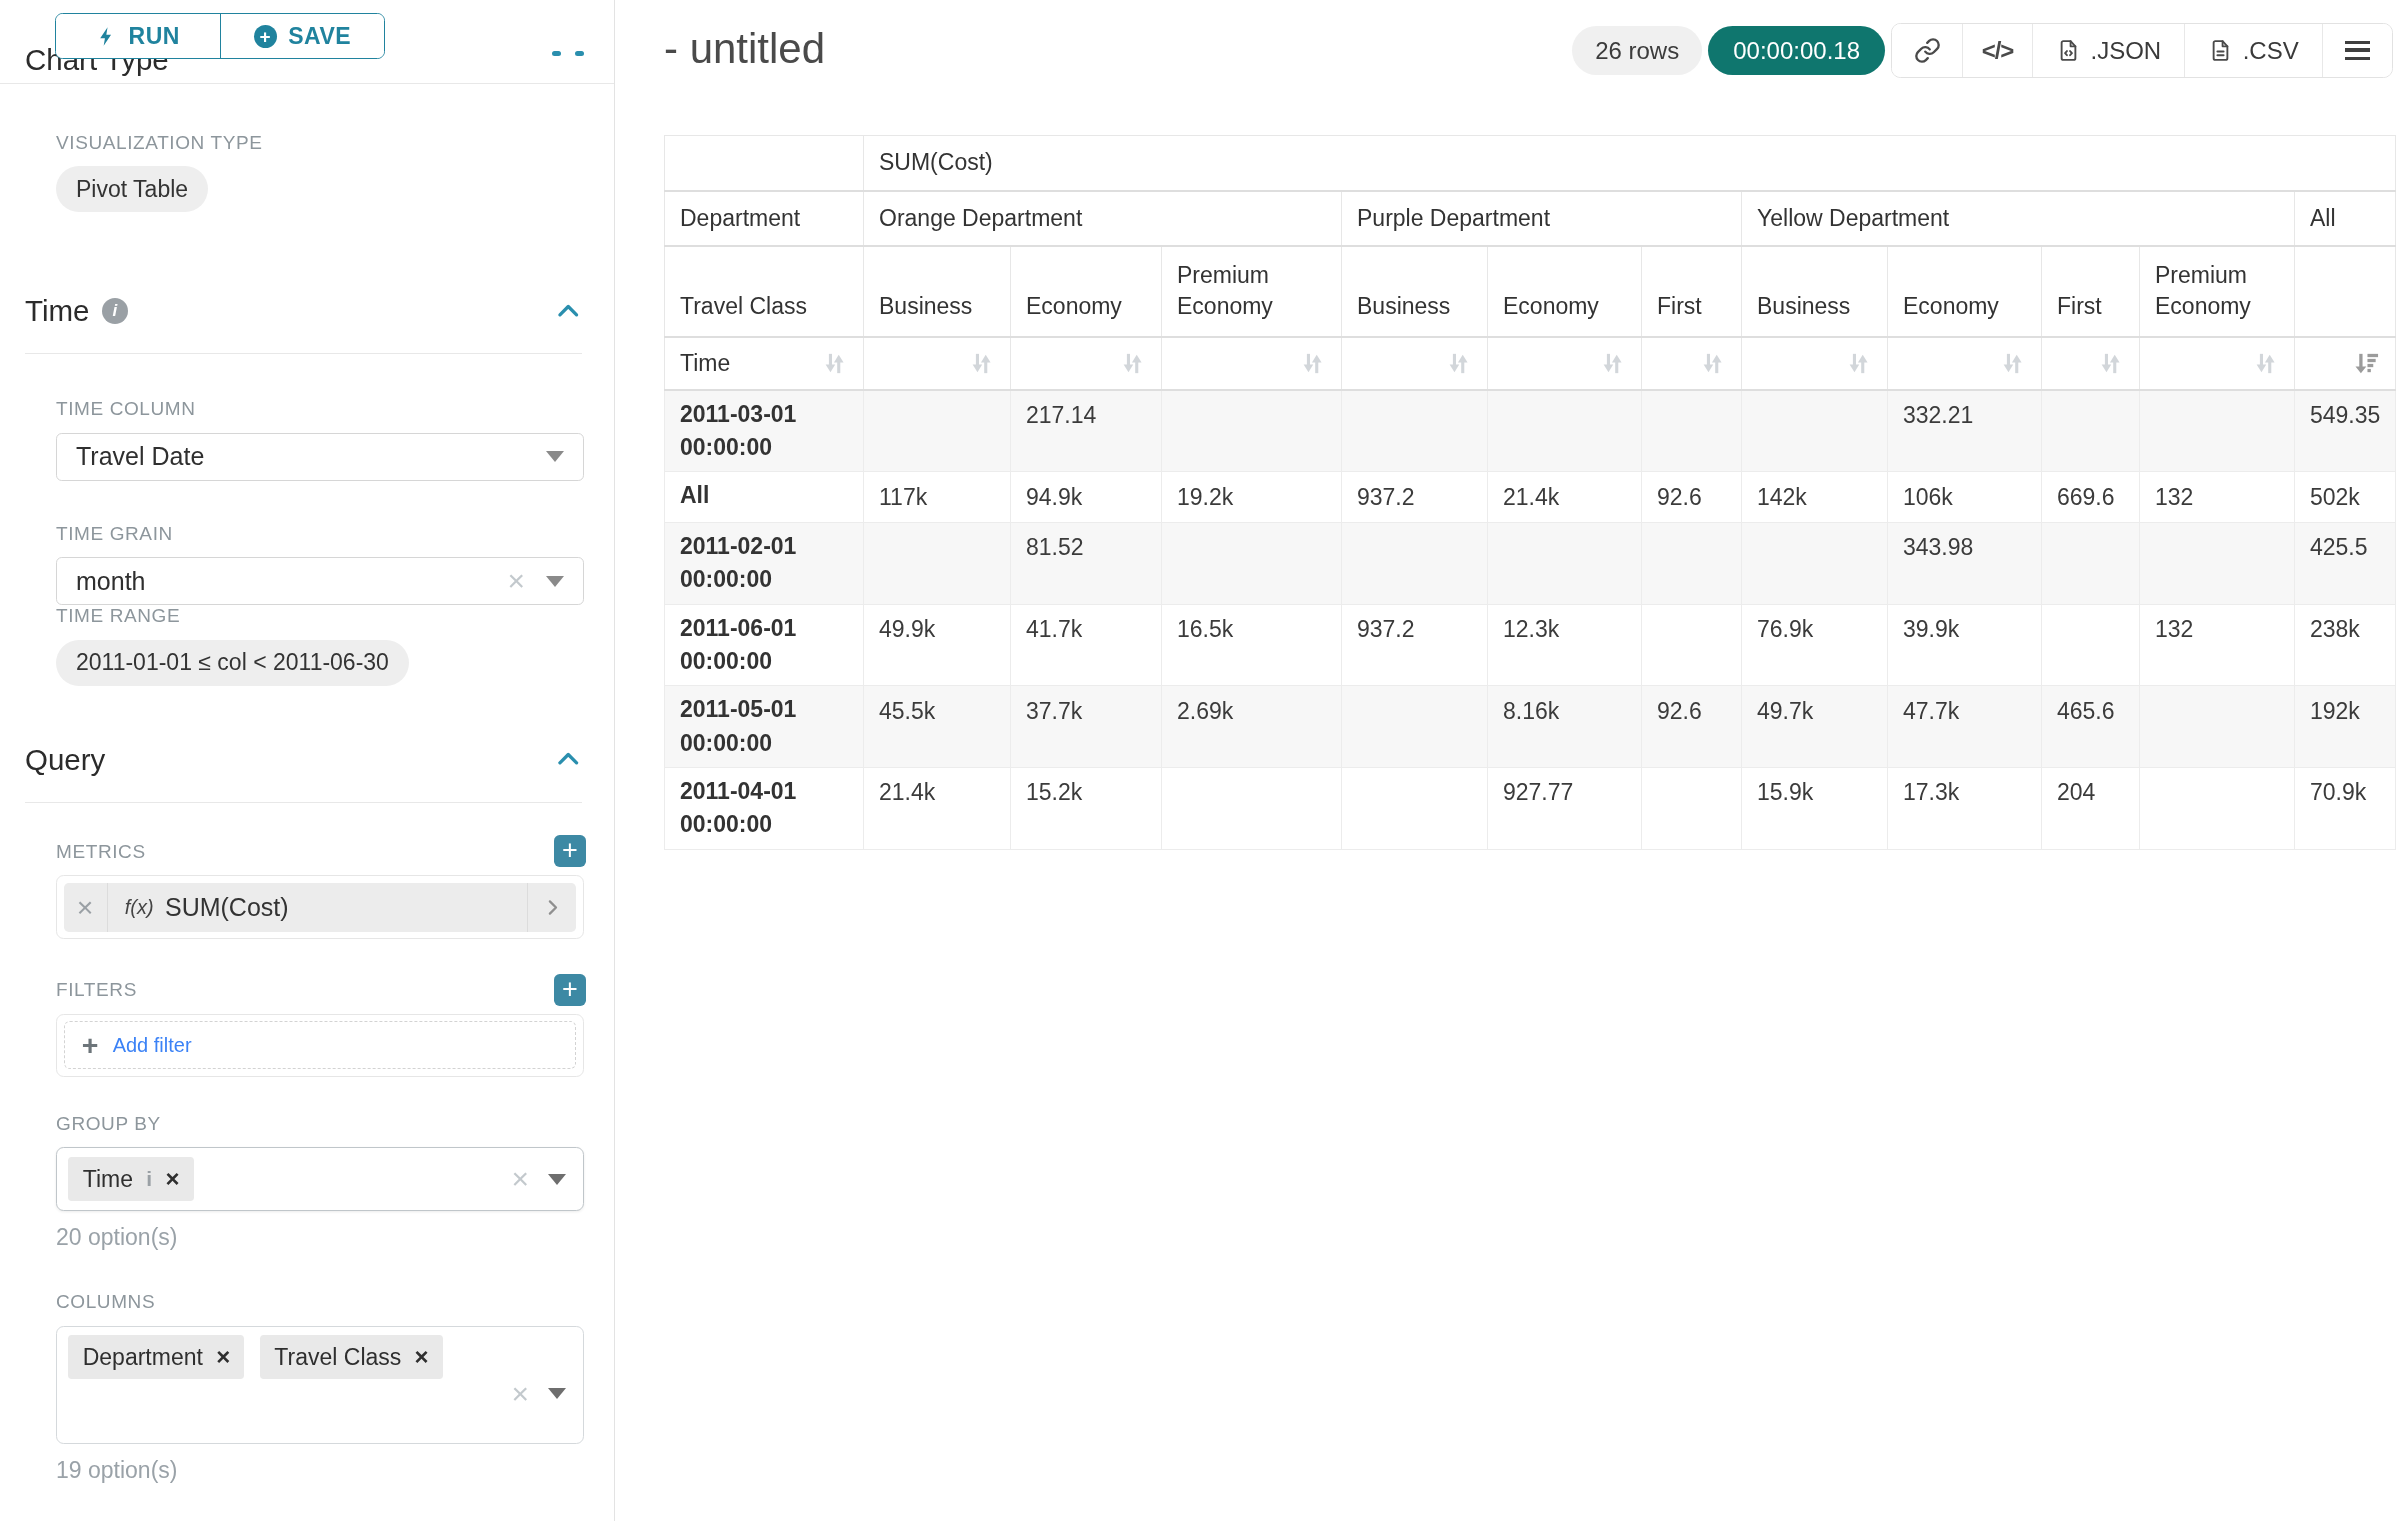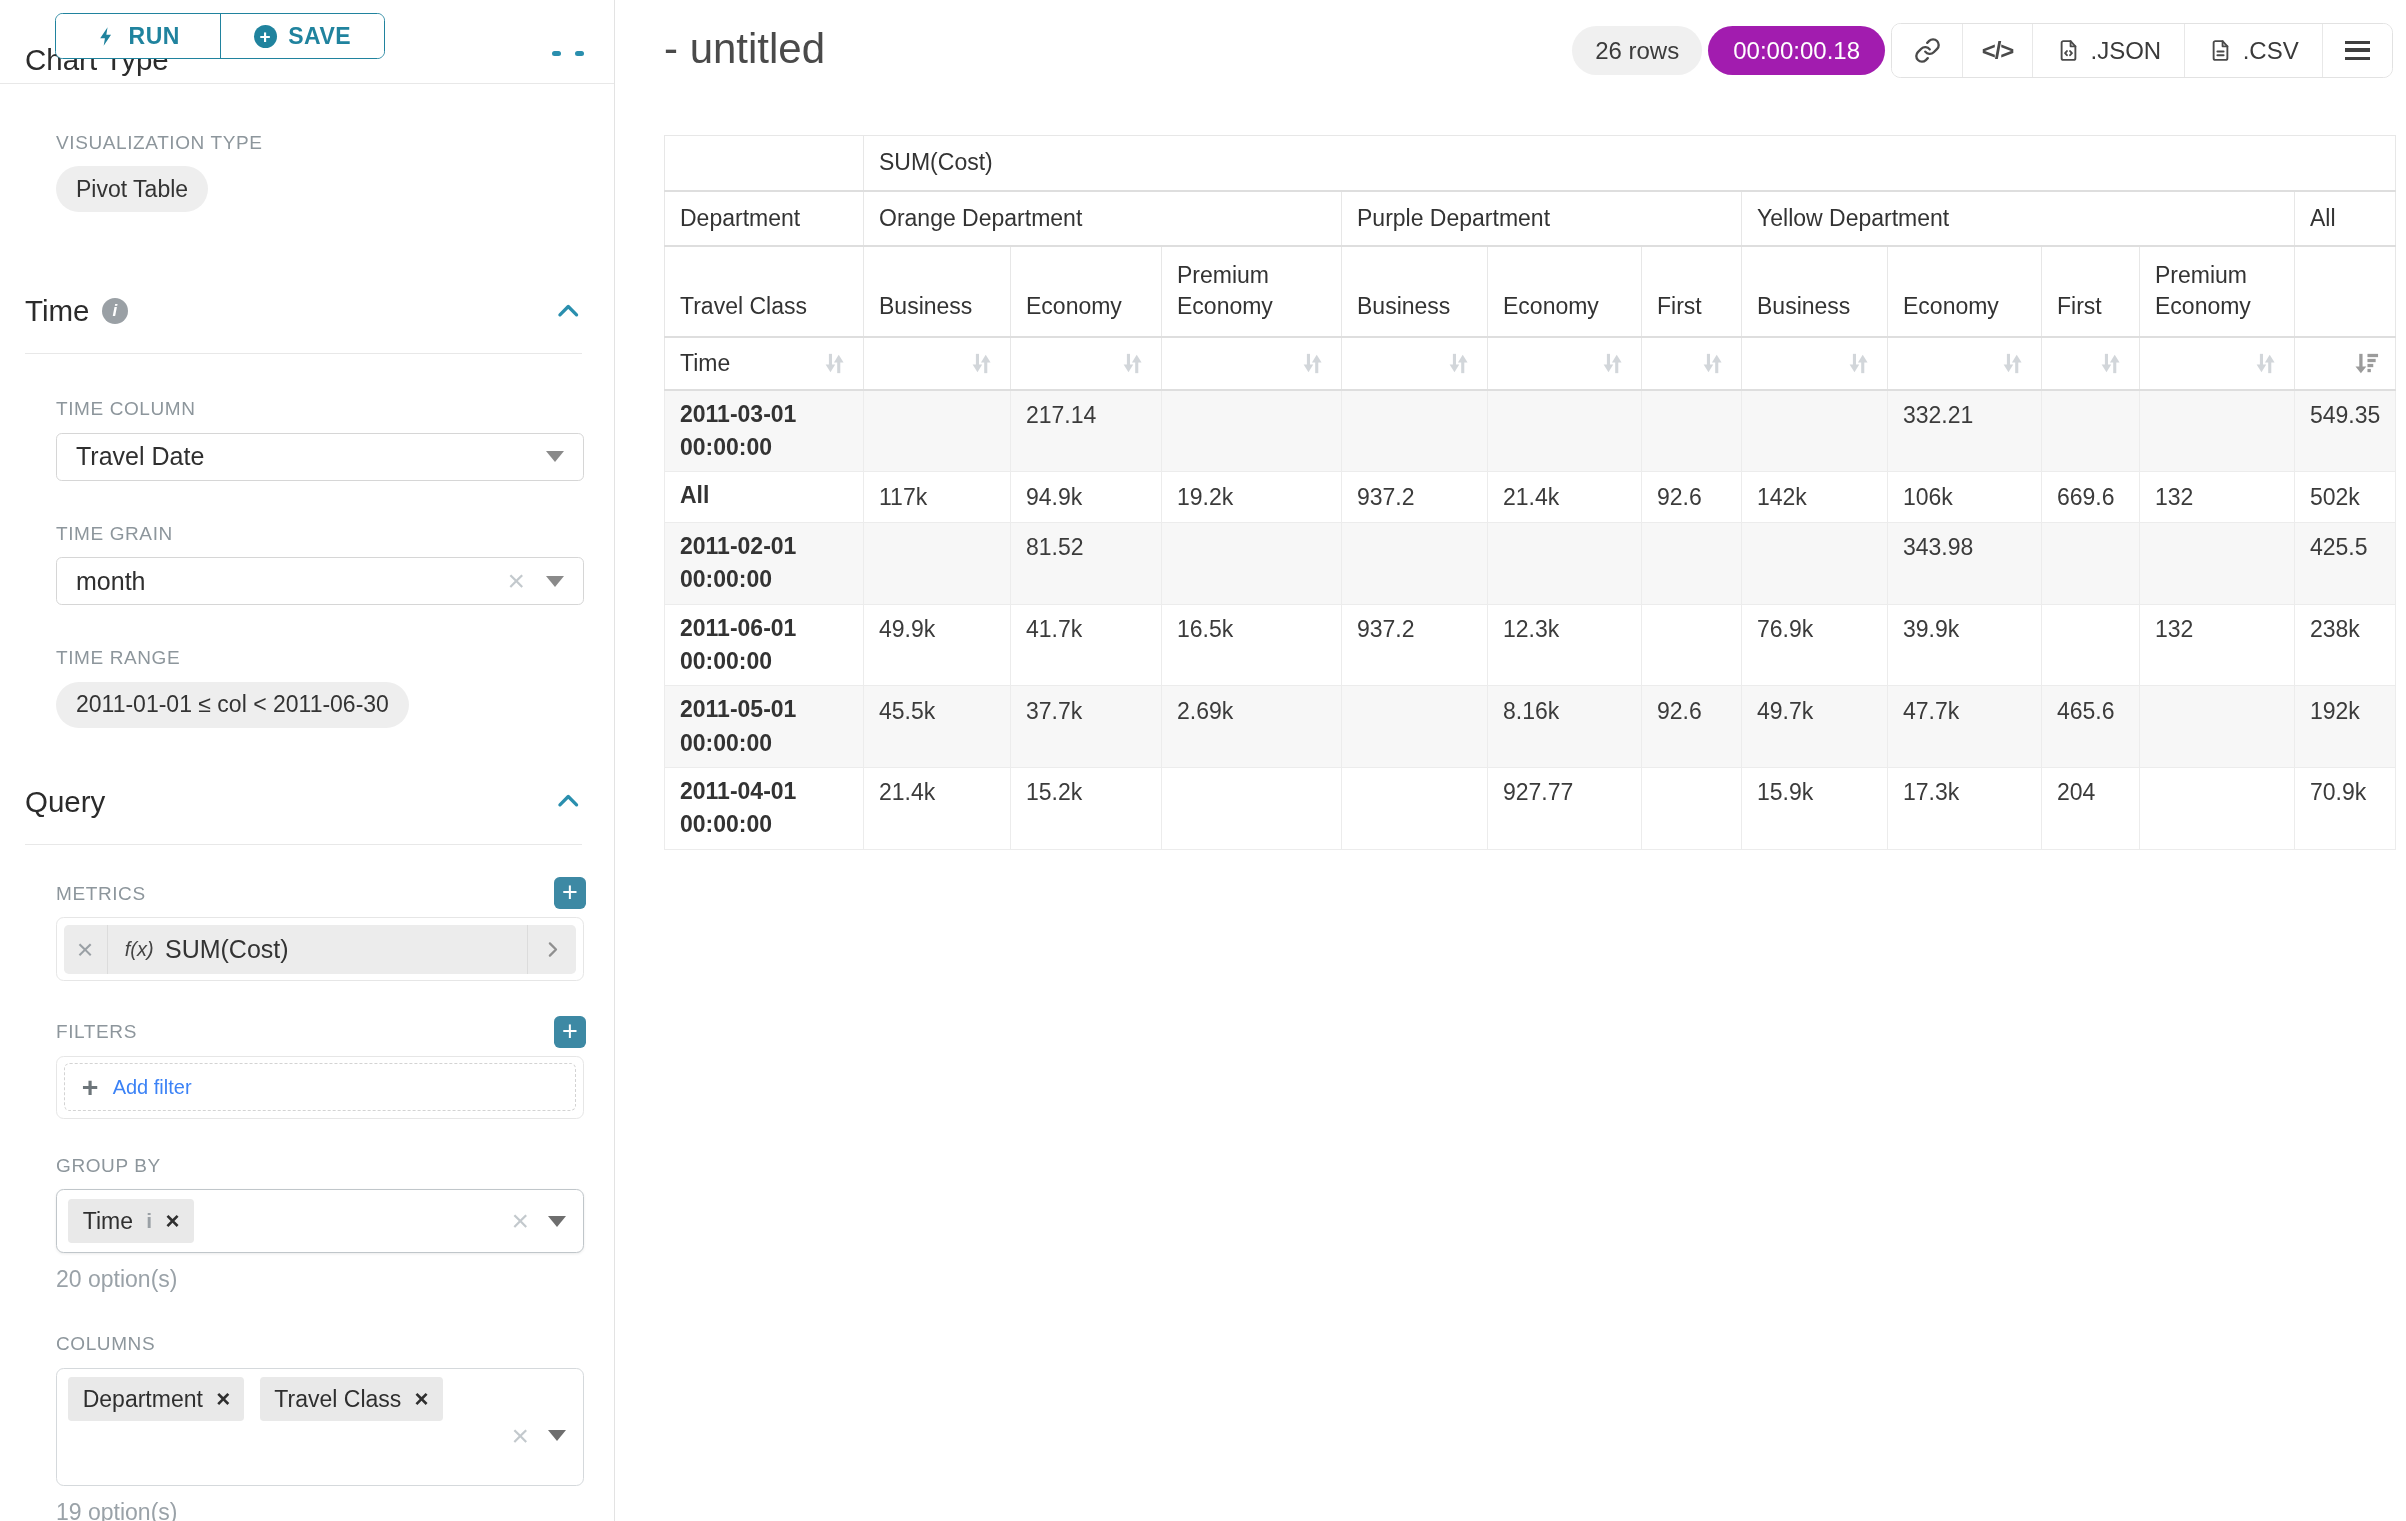--- a/index.html
+++ b/index.html
@@ -22,21 +22,21 @@
     font-family:"Liberation Sans", sans-serif; }
   .btn.save { border-left:1.9px solid #20839e; }
   .pluscircle { width:23px; height:23px; border-radius:50%; background:#20839e;
     color:#fff; display:inline-flex; align-items:center; justify-content:center; }
   .pluscircle::after { content:"+"; font-size:19px; font-weight:700; line-height:1; }
 
   .ctl { margin:0 30px 0 56px; }
   .ctl.viz { margin-top:48px; }
   .ctl.tcol { margin-top:44px; }
   .ctl.tgrain { margin-top:42px; }
-  .ctl.trange { margin-top:42px; }
+  .ctl.trange { }
   .ctl.metrics { margin-top:38px; }
   .ctl.filters { margin-top:40px; }
   .ctl.groupby { margin-top:36px; }
   .ctl.columns { margin-top:40px; }
   .lbl { font-size:19px; color:#8d969c; letter-spacing:0.6px; margin-bottom:12.4px; }
   .pill { display:inline-block; background:#eeeeee; border-radius:23px;
     padding:9.5px 20px; font-size:23px; color:#333; }
 
   .sec { display:flex; align-items:center; gap:12.4px; margin:0 32px 0 25px; }
   .sec.time { margin-top:82px; }
@@ -93,21 +93,21 @@
   .tall .tools { top:58%; }
   .hint { margin-top:13.3px; font-size:23px; color:#9aa2a8; }
 
   
   .main { position:absolute; left:615px; top:0; right:0; height:1522px; background:#fff; }
   .page-title { position:absolute; left:49px; top:25px; font-size:42px;
     font-weight:500; color:#4a4a4a; }
   .cluster { position:absolute; right:13.3px; top:23px; display:flex; align-items:center; gap:6px; }
   .rows-pill { background:#f0f0f0; border-radius:27px; height:49px; line-height:49px;
     padding:0 23px; font-size:24px; color:#3c3c3c; }
-  .timer-pill { background:#a21caf; border-radius:27px; height:49px; line-height:49px;
+  .timer-pill { background:#0f766e; border-radius:27px; height:49px; line-height:49px;
     padding:0 25px; font-size:24px; color:#fff; }
   .btngroup { display:flex; align-items:stretch; height:55px; border:1px solid #e2e2e2;
     border-radius:9.5px; overflow:hidden; background:#fff; }
   .gbtn { display:flex; align-items:center; justify-content:center; gap:9.5px;
     border:none; border-left:1px solid #e8e8e8; background:#fff; cursor:pointer;
     font-size:24px; color:#3a3a3a; font-family:"Liberation Sans", sans-serif; }
   .gbtn:first-child { border-left:none; }
   .gbtn.icononly { width:70px; }
   .gbtn.withlbl { padding:0 23px; }
   .code-glyph { font-size:24px; font-weight:600; color:#4a4a4a; letter-spacing:-1px; }

